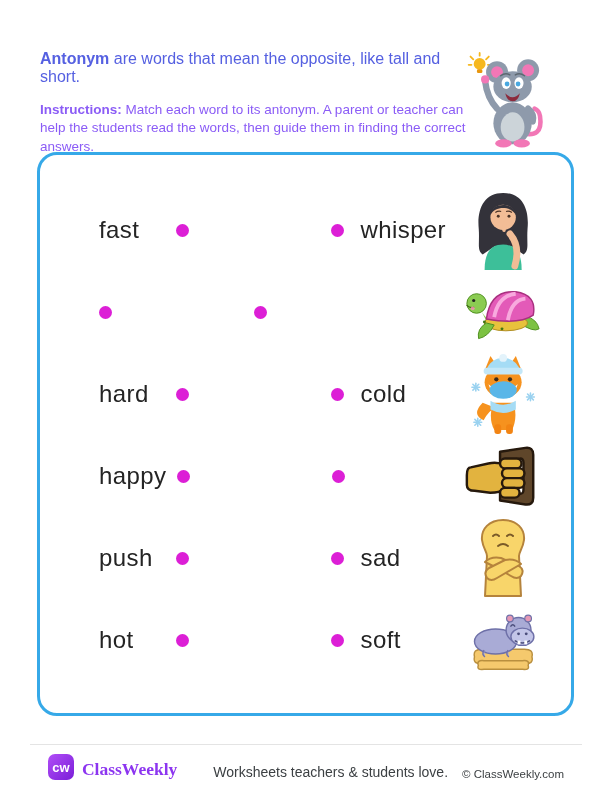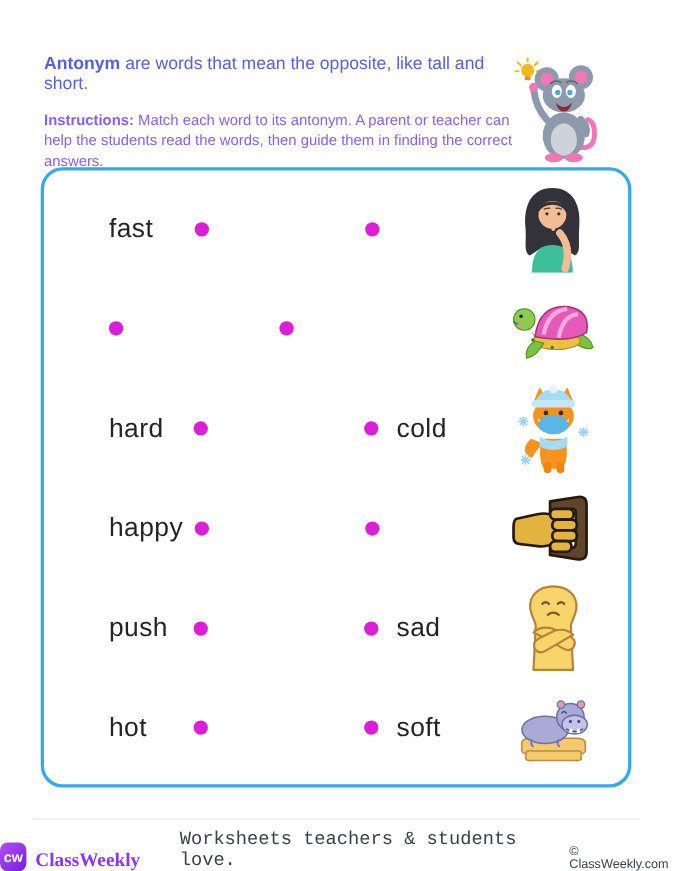--- a/index.html
+++ b/index.html
@@ -14,37 +14,37 @@
   .definition { margin-top:28px; font-size:16px; color:#5560e1; }
   .definition .term { font-weight:700; }
   .instructions { margin-top:15px; font-size:13.5px; color:#8b5cf6; line-height:1.36; }
   .instructions .label { font-weight:700; }
 
   .mascot { position:absolute; left:466px; top:52px; width:84px; height:96px; }
   .mascot svg { width:100%; height:100%; }
 
   .match-box { position:absolute; left:37px; top:152px; width:537px; height:564px;
     border:3.5px solid #36a9e8; border-radius:20px;
-    display:flex; flex-direction:column; justify-content:space-between; padding:12px 0 10px 0; }
+    display:flex; flex-direction:column; justify-content:center; padding:12px 0 10px 0; }
   .row { display:flex; align-items:center; padding-left:59px; height:82px; }
   .word { font-size:24px; color:#242424; letter-spacing:0.4px; font-weight:400; }
   .word-left { width:78px; }
   .dot { width:13px; height:13px; border-radius:50%; background:#dc1fd6; flex:none; }
   .dot-right { margin-left:142px; }
   .word-right { margin-left:17px; width:104px; }
   .art { margin-left:auto; margin-right:28px; width:82px; height:80px;
     display:flex; align-items:center; justify-content:center; }
   .art svg { max-width:100%; max-height:100%; }
 
   .footer-line { position:absolute; left:30px; right:30px; top:744px; border-top:1px solid #e4e4e4; }
   .footer { position:absolute; left:0; right:0; top:754px; display:flex; align-items:flex-end; justify-content:center; }
   .badge { width:26px; height:26px; border-radius:7px; background:linear-gradient(135deg,#b14df7,#7a1fd8);
     color:#fff; font-weight:700; font-size:13px; display:flex; align-items:center; justify-content:center; }
   .brand { font-size:17.5px; font-weight:700; color:#8c35f0; margin-left:8px;font-family:Liberation Serif, serif; }
-  .tagline { font-size:17px; color:#3c4043; margin-left:36px;font-family:Liberation Mono, monospace; }
+  .tagline { font-size:14px; color:#3c4043; margin-left:36px; }
   .copyright { font-size:11.5px; color:#3c4043; margin-left:14px; }
 </style>
 </head>
 <body>
 
 <div class="page">
 
   <div class="header">
     <div class="definition"><span class="term">Antonym</span><span> are words that mean the opposite, like tall and short.</span></div>
     <div class="instructions"><span class="label">Instructions:</span><span> Match each word to its antonym. A parent or teacher can help the students read the words, then guide them in finding the correct answers.</span></div>
@@ -83,20 +83,21 @@
       <ellipse cx="60" cy="100" rx="9" ry="4.5" fill="#f277b6"></ellipse>
     </svg>
   </div>
 
   <div class="match-box">
 
     <div class="row">
       <span class="word word-left">fast</span>
       <span class="dot"></span>
       <span class="dot dot-right"></span>
+      <span class="word word-right">whisper</span>
       <span class="art">
         <svg viewBox="0 0 70 82">
           <path d="M35,3 C15,3 8,20 10,40 C11,55 8,62 14,66 L26,58 L44,58 L56,66 C62,62 59,55 60,40 C62,20 55,3 35,3 Z" fill="#33323a"></path>
           <circle cx="35" cy="28" r="13" fill="#f2bd96"></circle>
           <path d="M22,26 C21,12 49,12 48,26 C44,16 26,16 22,26 Z" fill="#33323a"></path>
           <circle cx="30" cy="27" r="1.5" fill="#4a3326"></circle>
             <circle cx="41" cy="27" r="1.5" fill="#4a3326"></circle>
           <path d="M27,23 q3,-2 6,-1" stroke="#4a3326" stroke-width="1.2" fill="none"></path>
           <path d="M38,22 q3,-1 6,1" stroke="#4a3326" stroke-width="1.2" fill="none"></path>
           <path d="M16,82 C16,62 24,56 35,56 C46,56 54,62 54,82 Z" fill="#3dbf99"></path>

